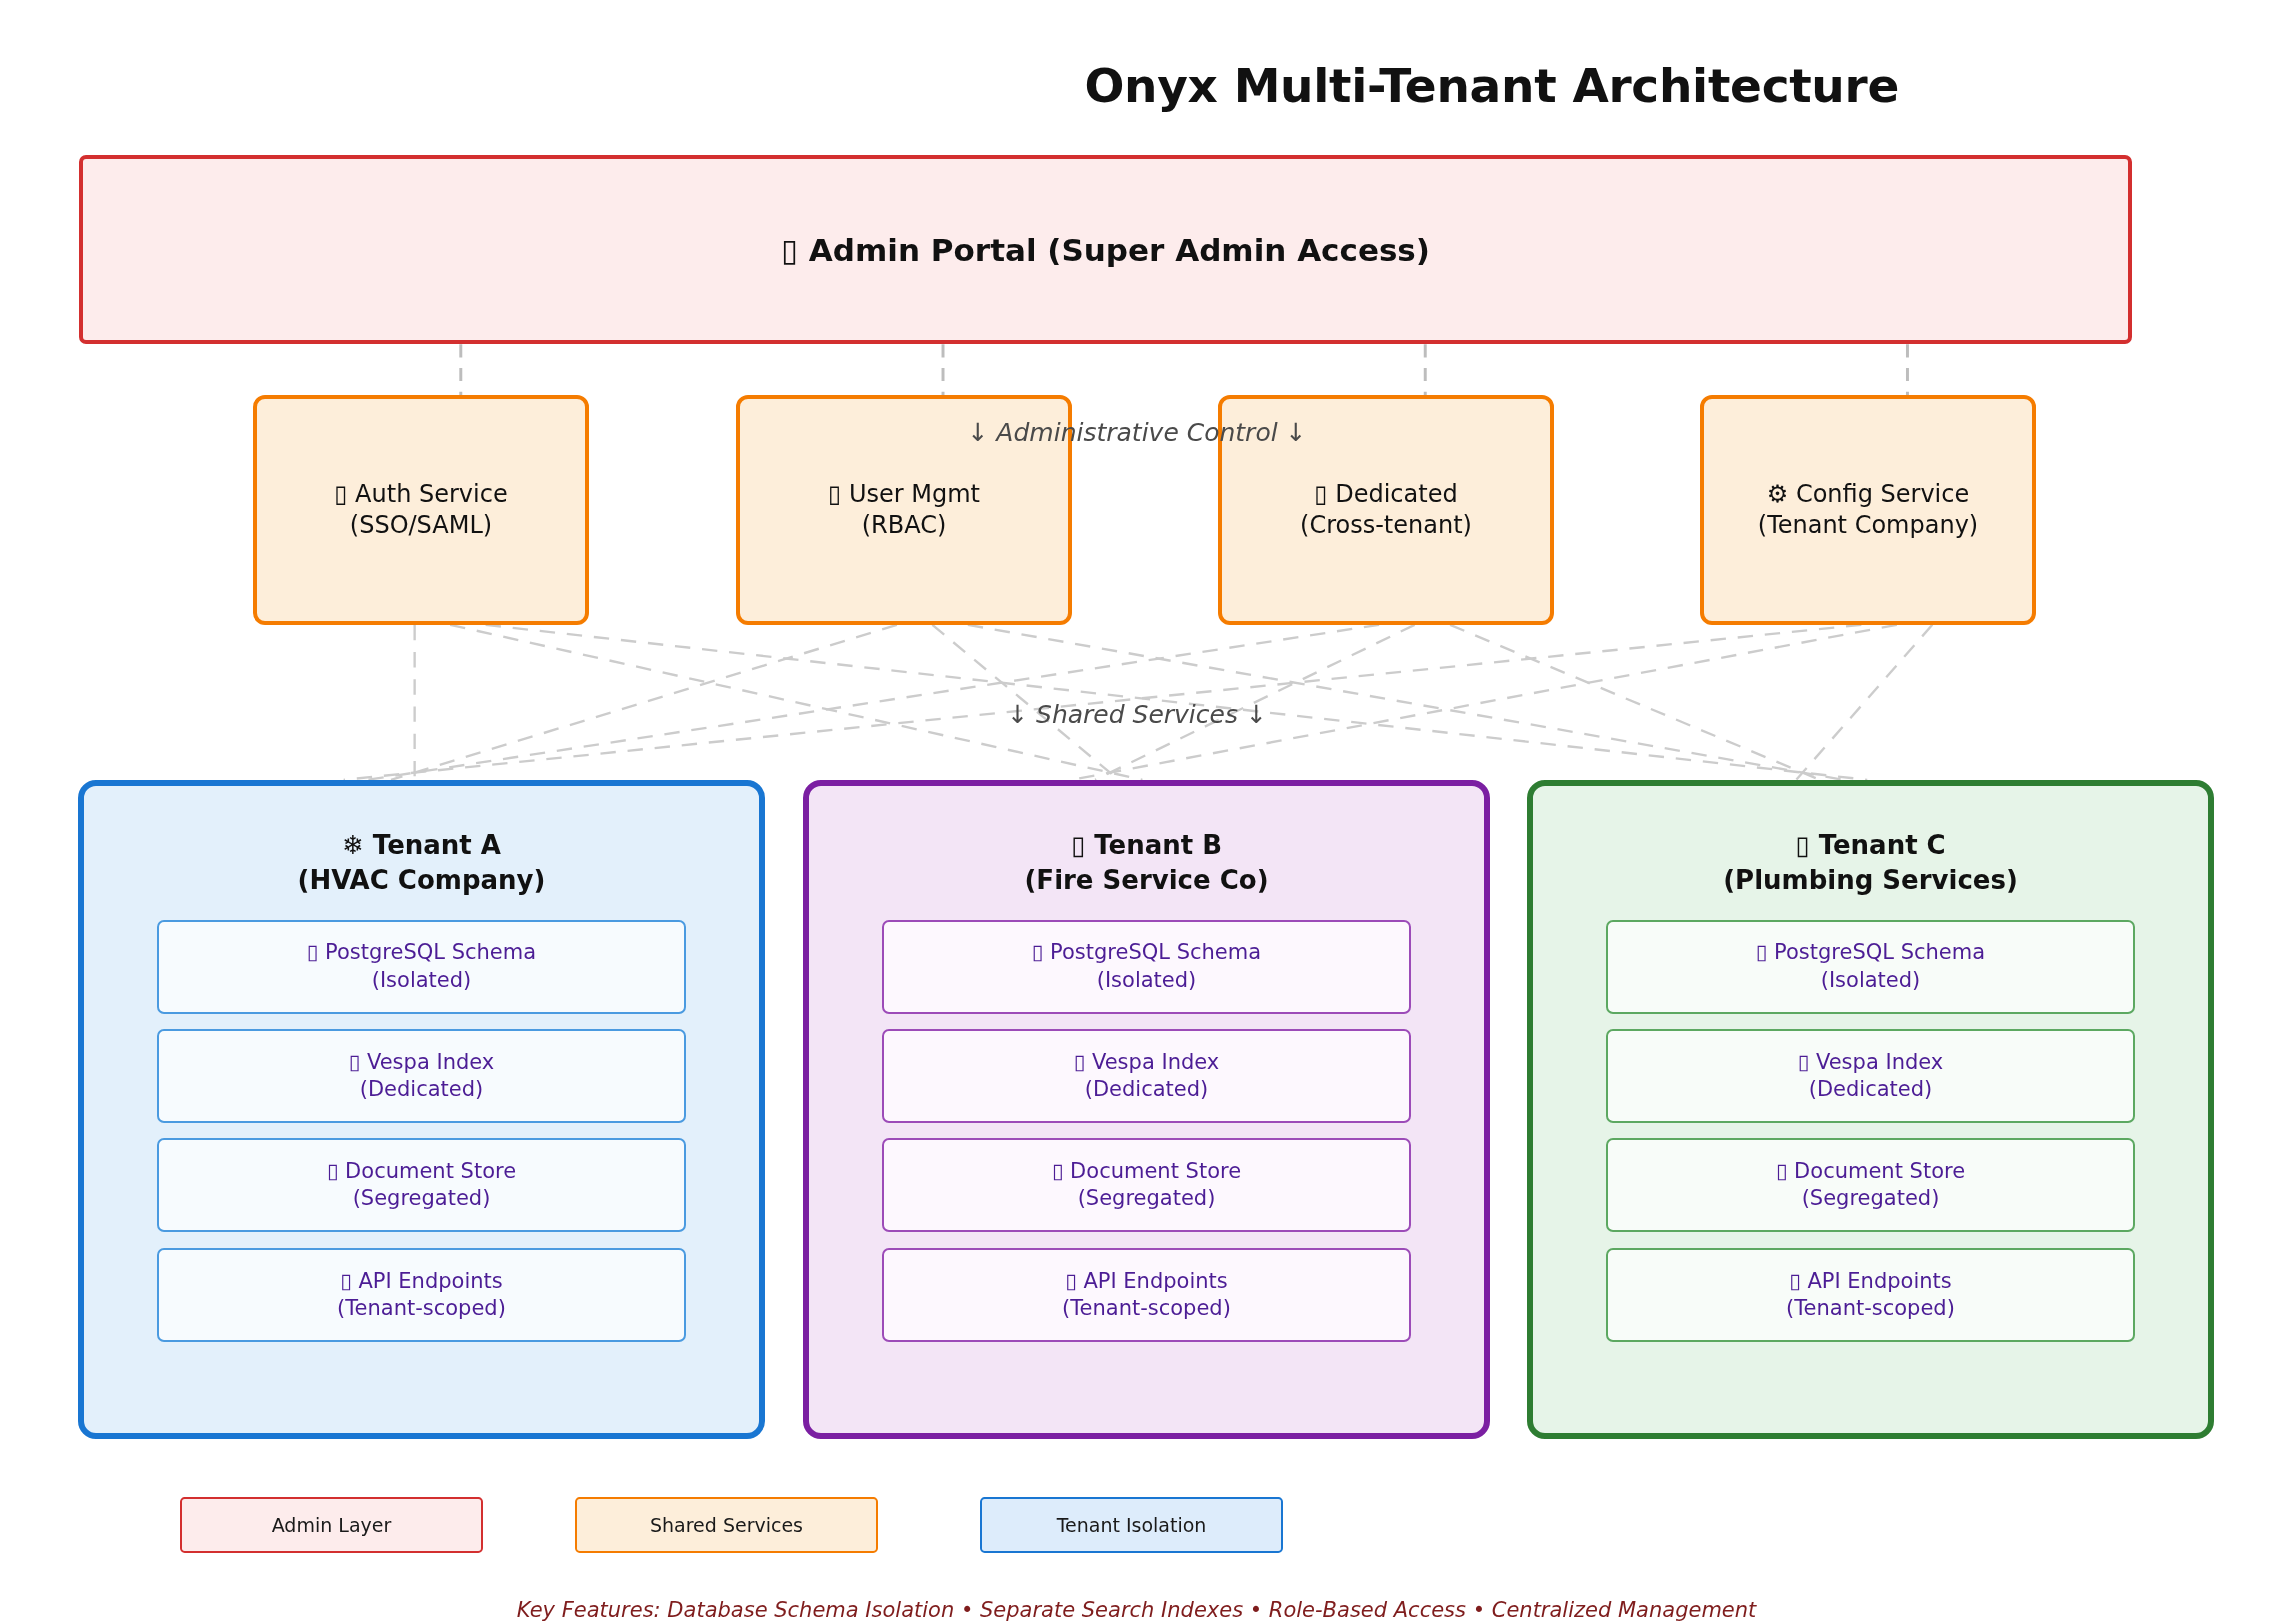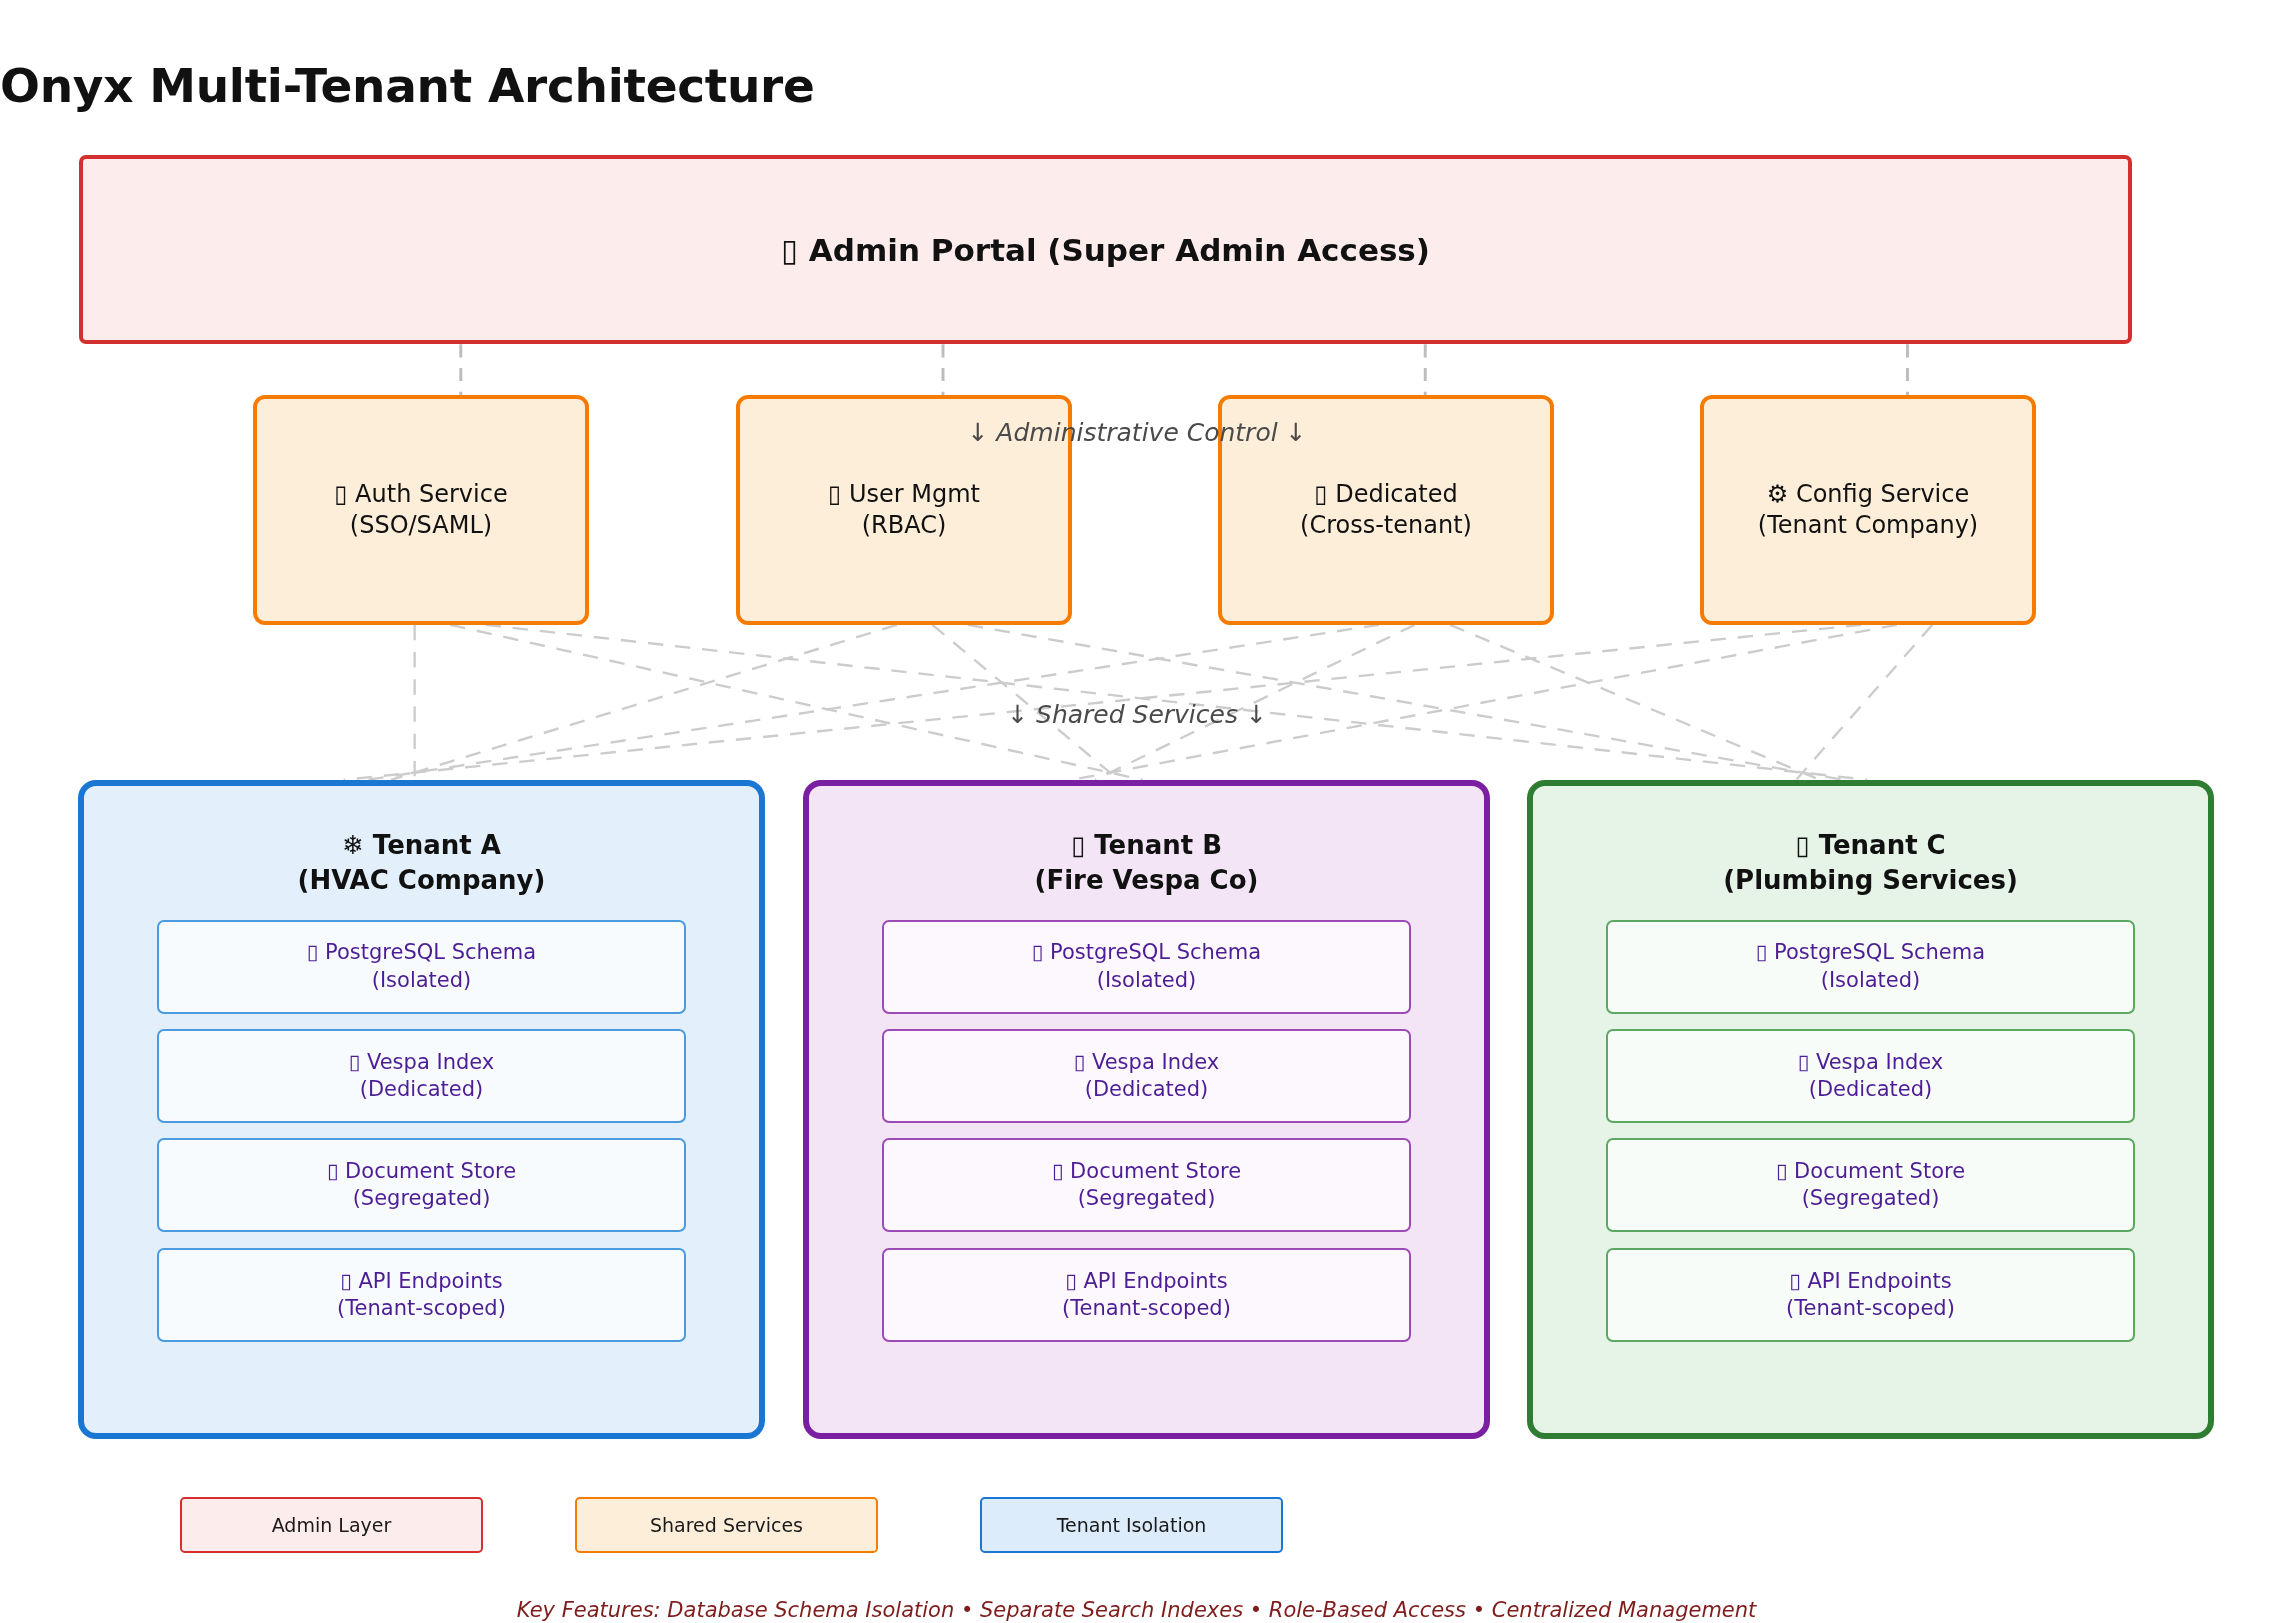--- a/index.html
+++ b/index.html
@@ -19,21 +19,21 @@
     position: absolute;
     inset: 0;
   }
 
   
   .page-title {
     position: absolute;
     left: 0;
     top: 58px;
     width: 1899px;
-    text-align: left;
+    text-align: right;
     font-size: 47px;
     font-weight: bold;
     color: #111111;
     letter-spacing: -0.3px;
   }
 
   
   .connectors {
     position: absolute;
     left: 0;
@@ -282,21 +282,21 @@
       </div>
       <div class="tenant-item">
         <span class="tenant-item-label">▯ API Endpoints
 (Tenant-scoped)</span>
       </div>
     </div>
   </div>
 
   <div class="tenant-panel tenant-1">
     <div class="tenant-title">▯ Tenant B
-(Fire Vespa Co)</div>
+(Fire Service Co)</div>
     <div class="tenant-items">
       <div class="tenant-item">
         <span class="tenant-item-label">▯ PostgreSQL Schema
 (Isolated)</span>
       </div>
       <div class="tenant-item">
         <span class="tenant-item-label">▯ Vespa Index
 (Dedicated)</span>
       </div>
       <div class="tenant-item">

